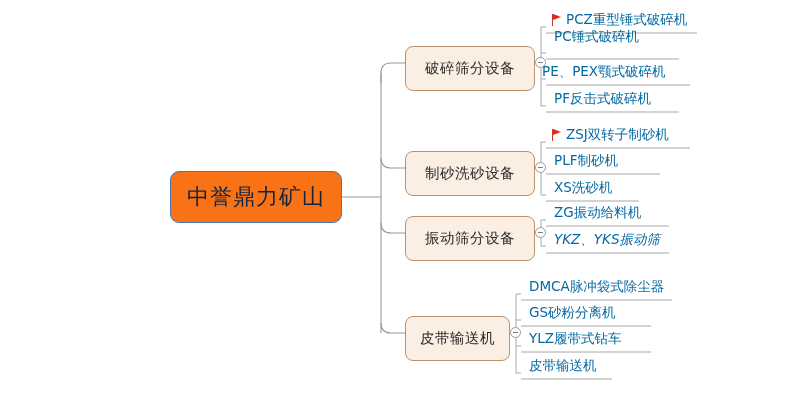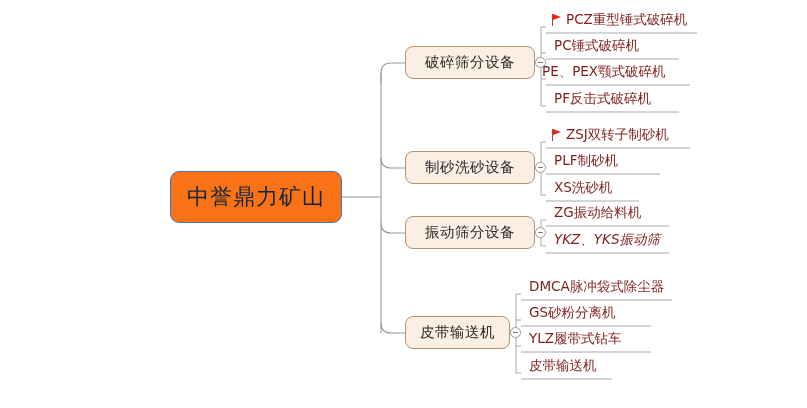--- a/index.html
+++ b/index.html
@@ -65,21 +65,21 @@
     font-family: "DejaVu Serif", "Liberation Serif", serif;
   }
 
   
   .branch-node {
     position: absolute;
     background: #fbeee3;
     border: 1.1px solid #b9926f;
     border-radius: 8px;
     box-sizing: border-box;
-    height: 33px;
+    height: 45px;
     display: flex;
     align-items: center;
     justify-content: center;
   }
   .branch-node .branch-label {
     font-size: 14.5px;
     color: #2a2a2a;
     white-space: nowrap;
     letter-spacing: 0.5px;
     font-family: "DejaVu Sans", "Liberation Sans", sans-serif;
@@ -110,21 +110,21 @@
     position: absolute;
     height: 26px;
     display: flex;
     align-items: center;
     box-sizing: border-box;
     padding-left: 5px;
     white-space: nowrap;
   }
   .leaf-node .leaf-label {
     font-size: 13.5px;
-    color: #7f1d1d;
+    color: #0369a1;
     white-space: nowrap;
     font-family: "DejaVu Sans", "Liberation Sans", sans-serif;
   }
   .leaf-node.flagged {
     padding-left: 2px;
   }
 
   
   .flag-icon {
     display: inline-block;
@@ -235,21 +235,21 @@
   </div>
   <div class="collapse-dot" style="left:510px; top:327px;"></div>
 
   <div class="leaf-node flagged" style="left:549px; top:7px;">
     <span class="flag-icon">
         <span class="pole"></span>
         <span class="cloth"></span>
       </span>
     <span class="leaf-label">PCZ重型锤式破碎机</span>
   </div>
-  <div class="leaf-node" style="left:549px; top:33px;">
+  <div class="leaf-node" style="left:549px; top:24px;">
     <span class="leaf-label">PC锤式破碎机</span>
   </div>
   <div class="leaf-node" style="left:537px; top:59px;">
     <span class="leaf-label">PE、PEX颚式破碎机</span>
   </div>
   <div class="leaf-node" style="left:549px; top:86px;">
     <span class="leaf-label">PF反击式破碎机</span>
   </div>
 
   <div class="leaf-node flagged" style="left:549px; top:122px;justify-content:flex-end;">

